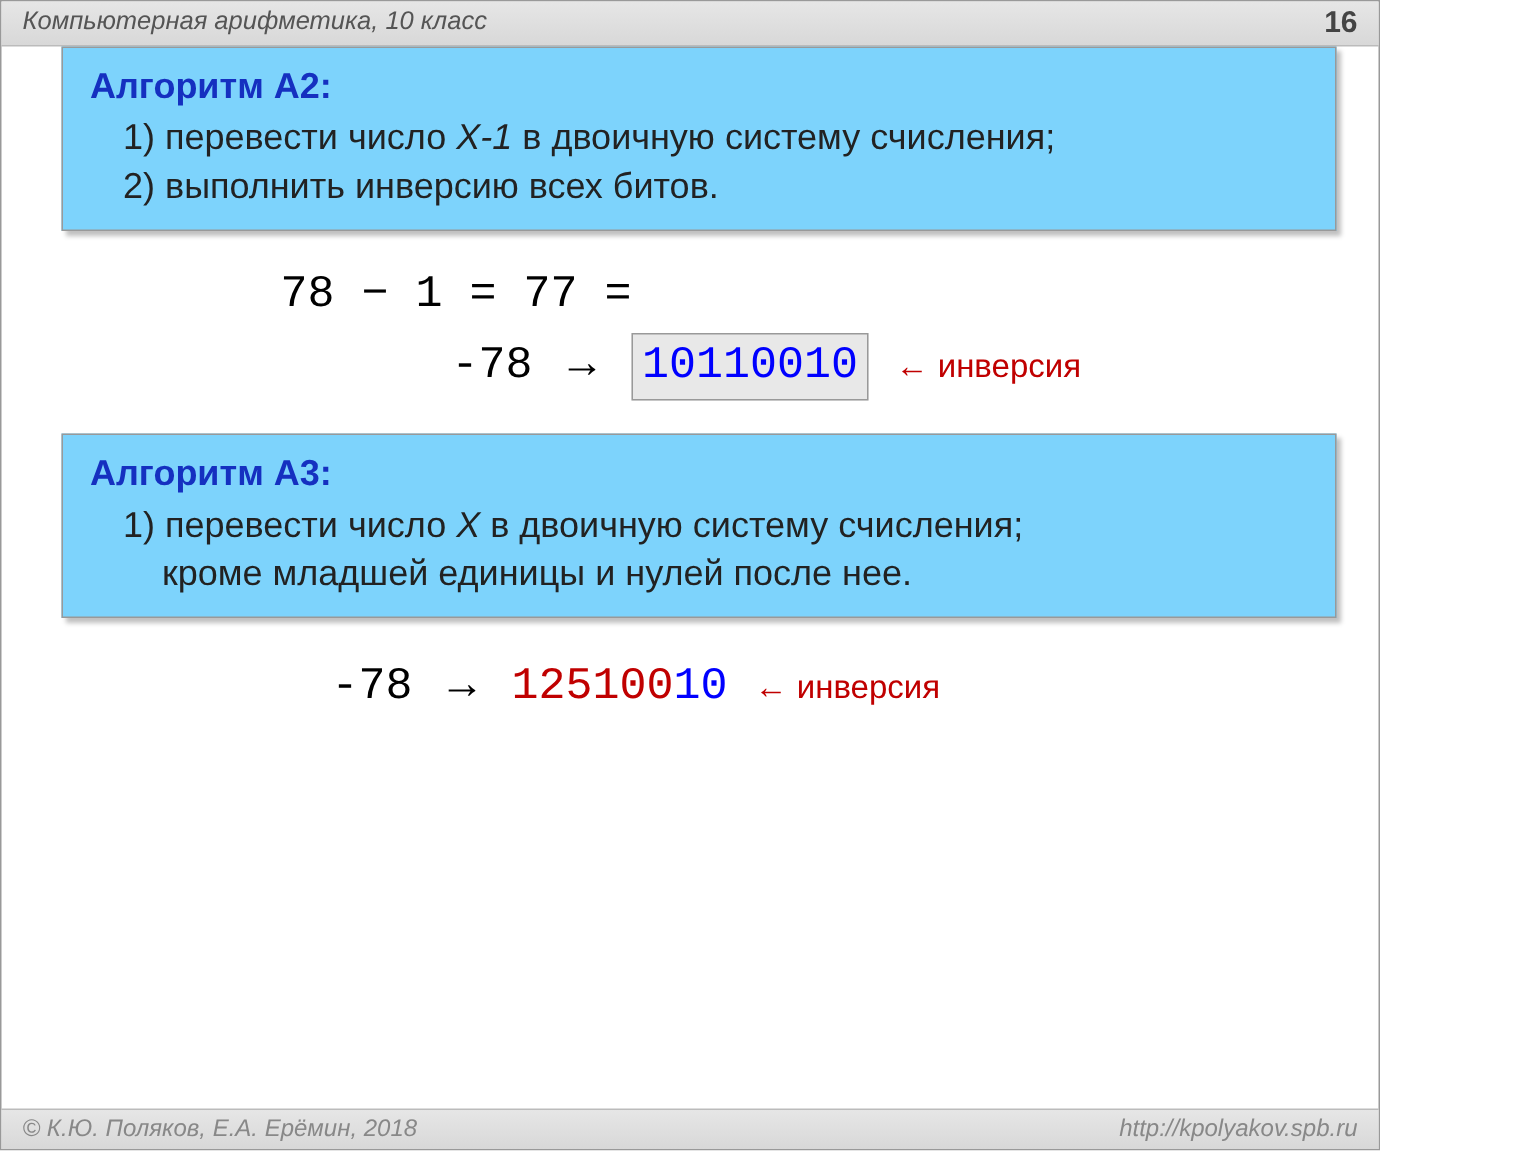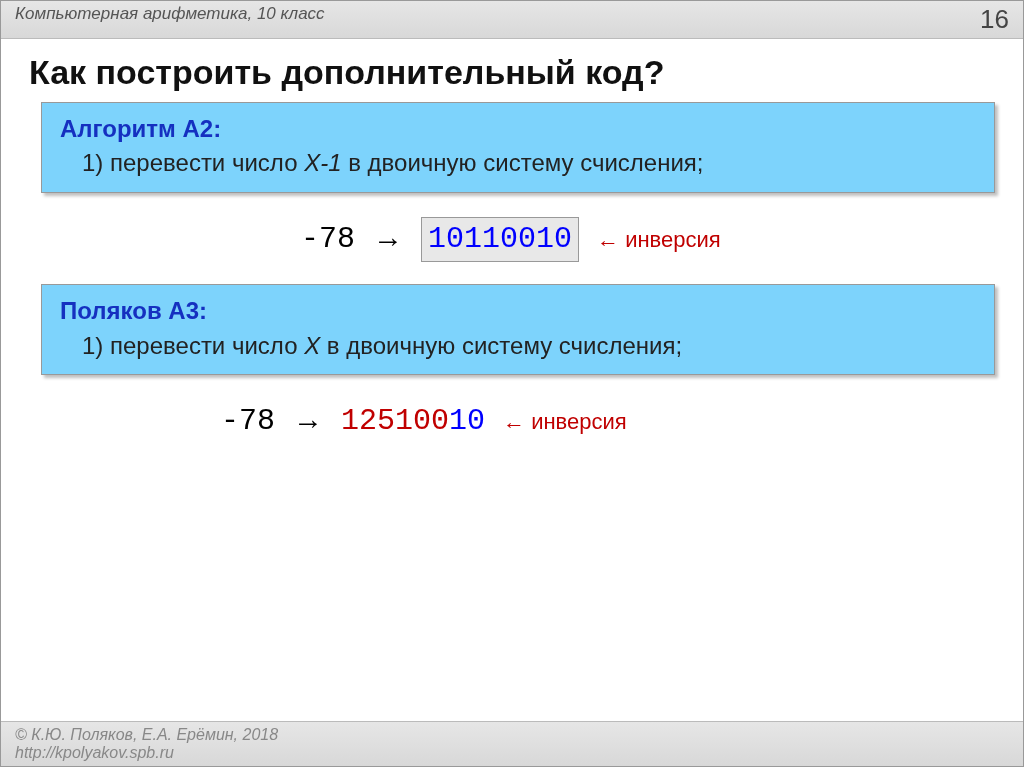--- a/index.html
+++ b/index.html
@@ -1,33 +1,33 @@
 <!DOCTYPE html>
 <html><head>
 <meta charset="utf-8">
 <style>
   * { box-sizing: border-box; margin: 0; padding: 0; }
   html, body { width: 1024px; height: 767px; font-family: Arial, Helvetica, sans-serif; background: #fff; }
   .slide {
-    width: 1024px; height: 767px;
+    width: 920px; height: 767px;
     border: 1px solid #999;
     display: flex; flex-direction: column;
     background: #fff;
     position: relative;
   }
   .header-bar {
     background: linear-gradient(#e6e6e6, #d8d8d8);
     border-bottom: 1px solid #bbb;
     padding: 3px 14px 3px 14px;
     display: flex; justify-content: space-between; align-items: flex-start;
     font-style: italic;
     color: #555;
     font-size: 17px;
   }
-  .page-number { font-style: normal; font-weight: normal; color: #444; font-size: 26px; }
+  .page-number { font-style: normal; font-weight: bold; color: #444; font-size: 20px; }
   .title {
     font-size: 34px;
     font-weight: bold;
     color: #111;
     padding: 14px 28px 10px 28px;
   }
   .content { flex: 1 1 auto; padding: 0 28px 0 40px; }
   .algo-box {
     background: #7dd3fc;
     border: 1px solid #999;
@@ -63,63 +63,64 @@
   .arrow { font-family: Arial, sans-serif; }
   .inv-label { font-family: Arial, sans-serif; font-size: 22px; color: #c00000; margin-left: 18px; }
   .footer-bar {
     background: linear-gradient(#e6e6e6, #d8d8d8);
     border-top: 1px solid #bbb;
     padding: 4px 14px;
     display: flex; justify-content: space-between;
     font-style: italic;
     color: #888;
     font-size: 16px;
-    flex-direction: column;
   }
 </style>
 </head>
 <body>
 
 <div class="slide">
 
   <div class="header-bar">
     <span>Компьютерная арифметика, 10 класс</span>
     <span class="page-number">16</span>
   </div>
 
-  <div class="title">Как построить дополнительный код?</div>
 
   <div class="content">
 
     <div class="algo-box">
       <div class="algo-title">Алгоритм А2:</div>
       <div class="algo-line">
         <span>1) перевести число </span><span class="ital">X-1</span><span> в двоичную систему счисления;</span>
       </div>
+      <div class="algo-line">2) выполнить инверсию всех битов.</div>
     </div>
 
     <div class="calc" style="padding-left:60px;">
       <div class="row">
+        <span class="lhs w1">78 − 1 = 77 = </span>
       </div>
       <div class="row">
         <span class="lhs w1">
           <span>-78 </span><span class="arrow">→</span>&nbsp;
         </span>
         <span class="result-box blue">10110010</span>
         <span class="inv-label">
           <span class="arrow">←</span><span> инверсия</span>
         </span>
       </div>
     </div>
 
     <div class="algo-box">
-      <div class="algo-title">Поляков А3:</div>
+      <div class="algo-title">Алгоритм А3:</div>
       <div class="algo-line">
         <span>1) перевести число </span><span class="ital">X</span><span> в двоичную систему счисления;</span>
       </div>
+      <div class="algo-line" style="padding-left:48px;">кроме младшей единицы и нулей после нее.</div>
     </div>
 
     <div class="calc" style="padding-left:140px;">
       <div class="row">
         <span class="lhs" style="width:160px;">
           <span>-78 </span><span class="arrow">→</span>&nbsp;
         </span>
         <span>
           <span class="red">125100</span><span class="blue">10</span>
         </span>

